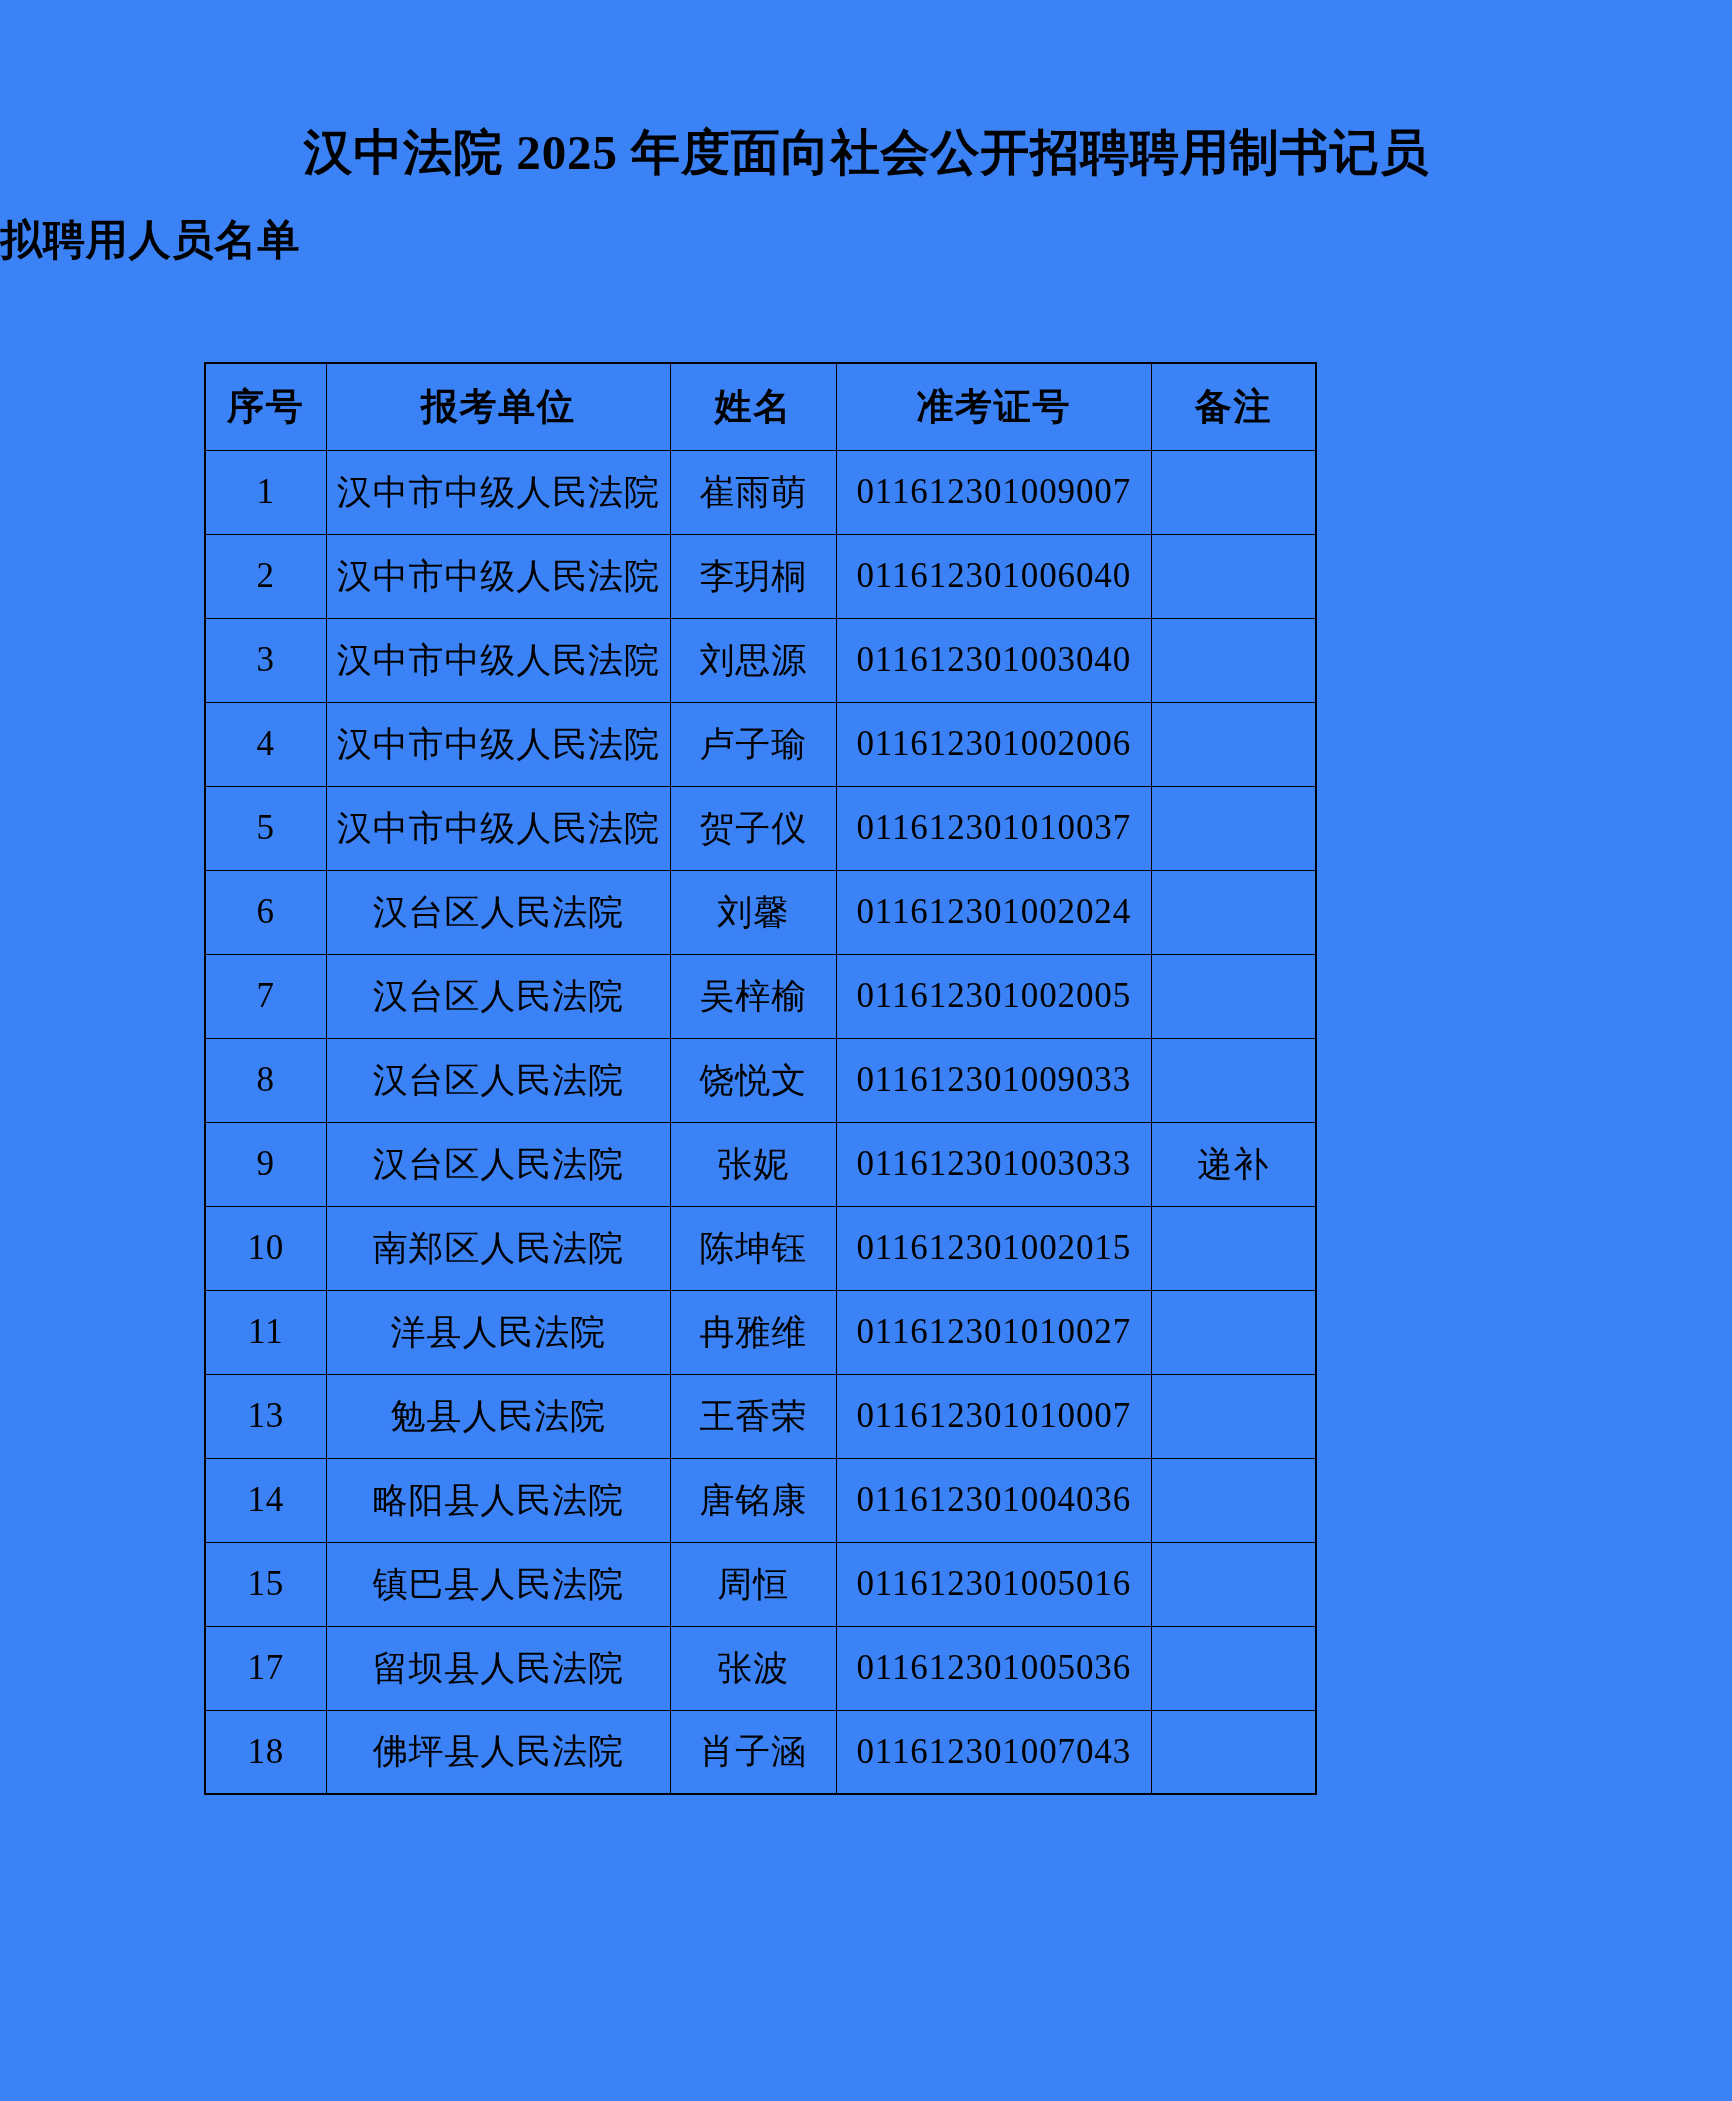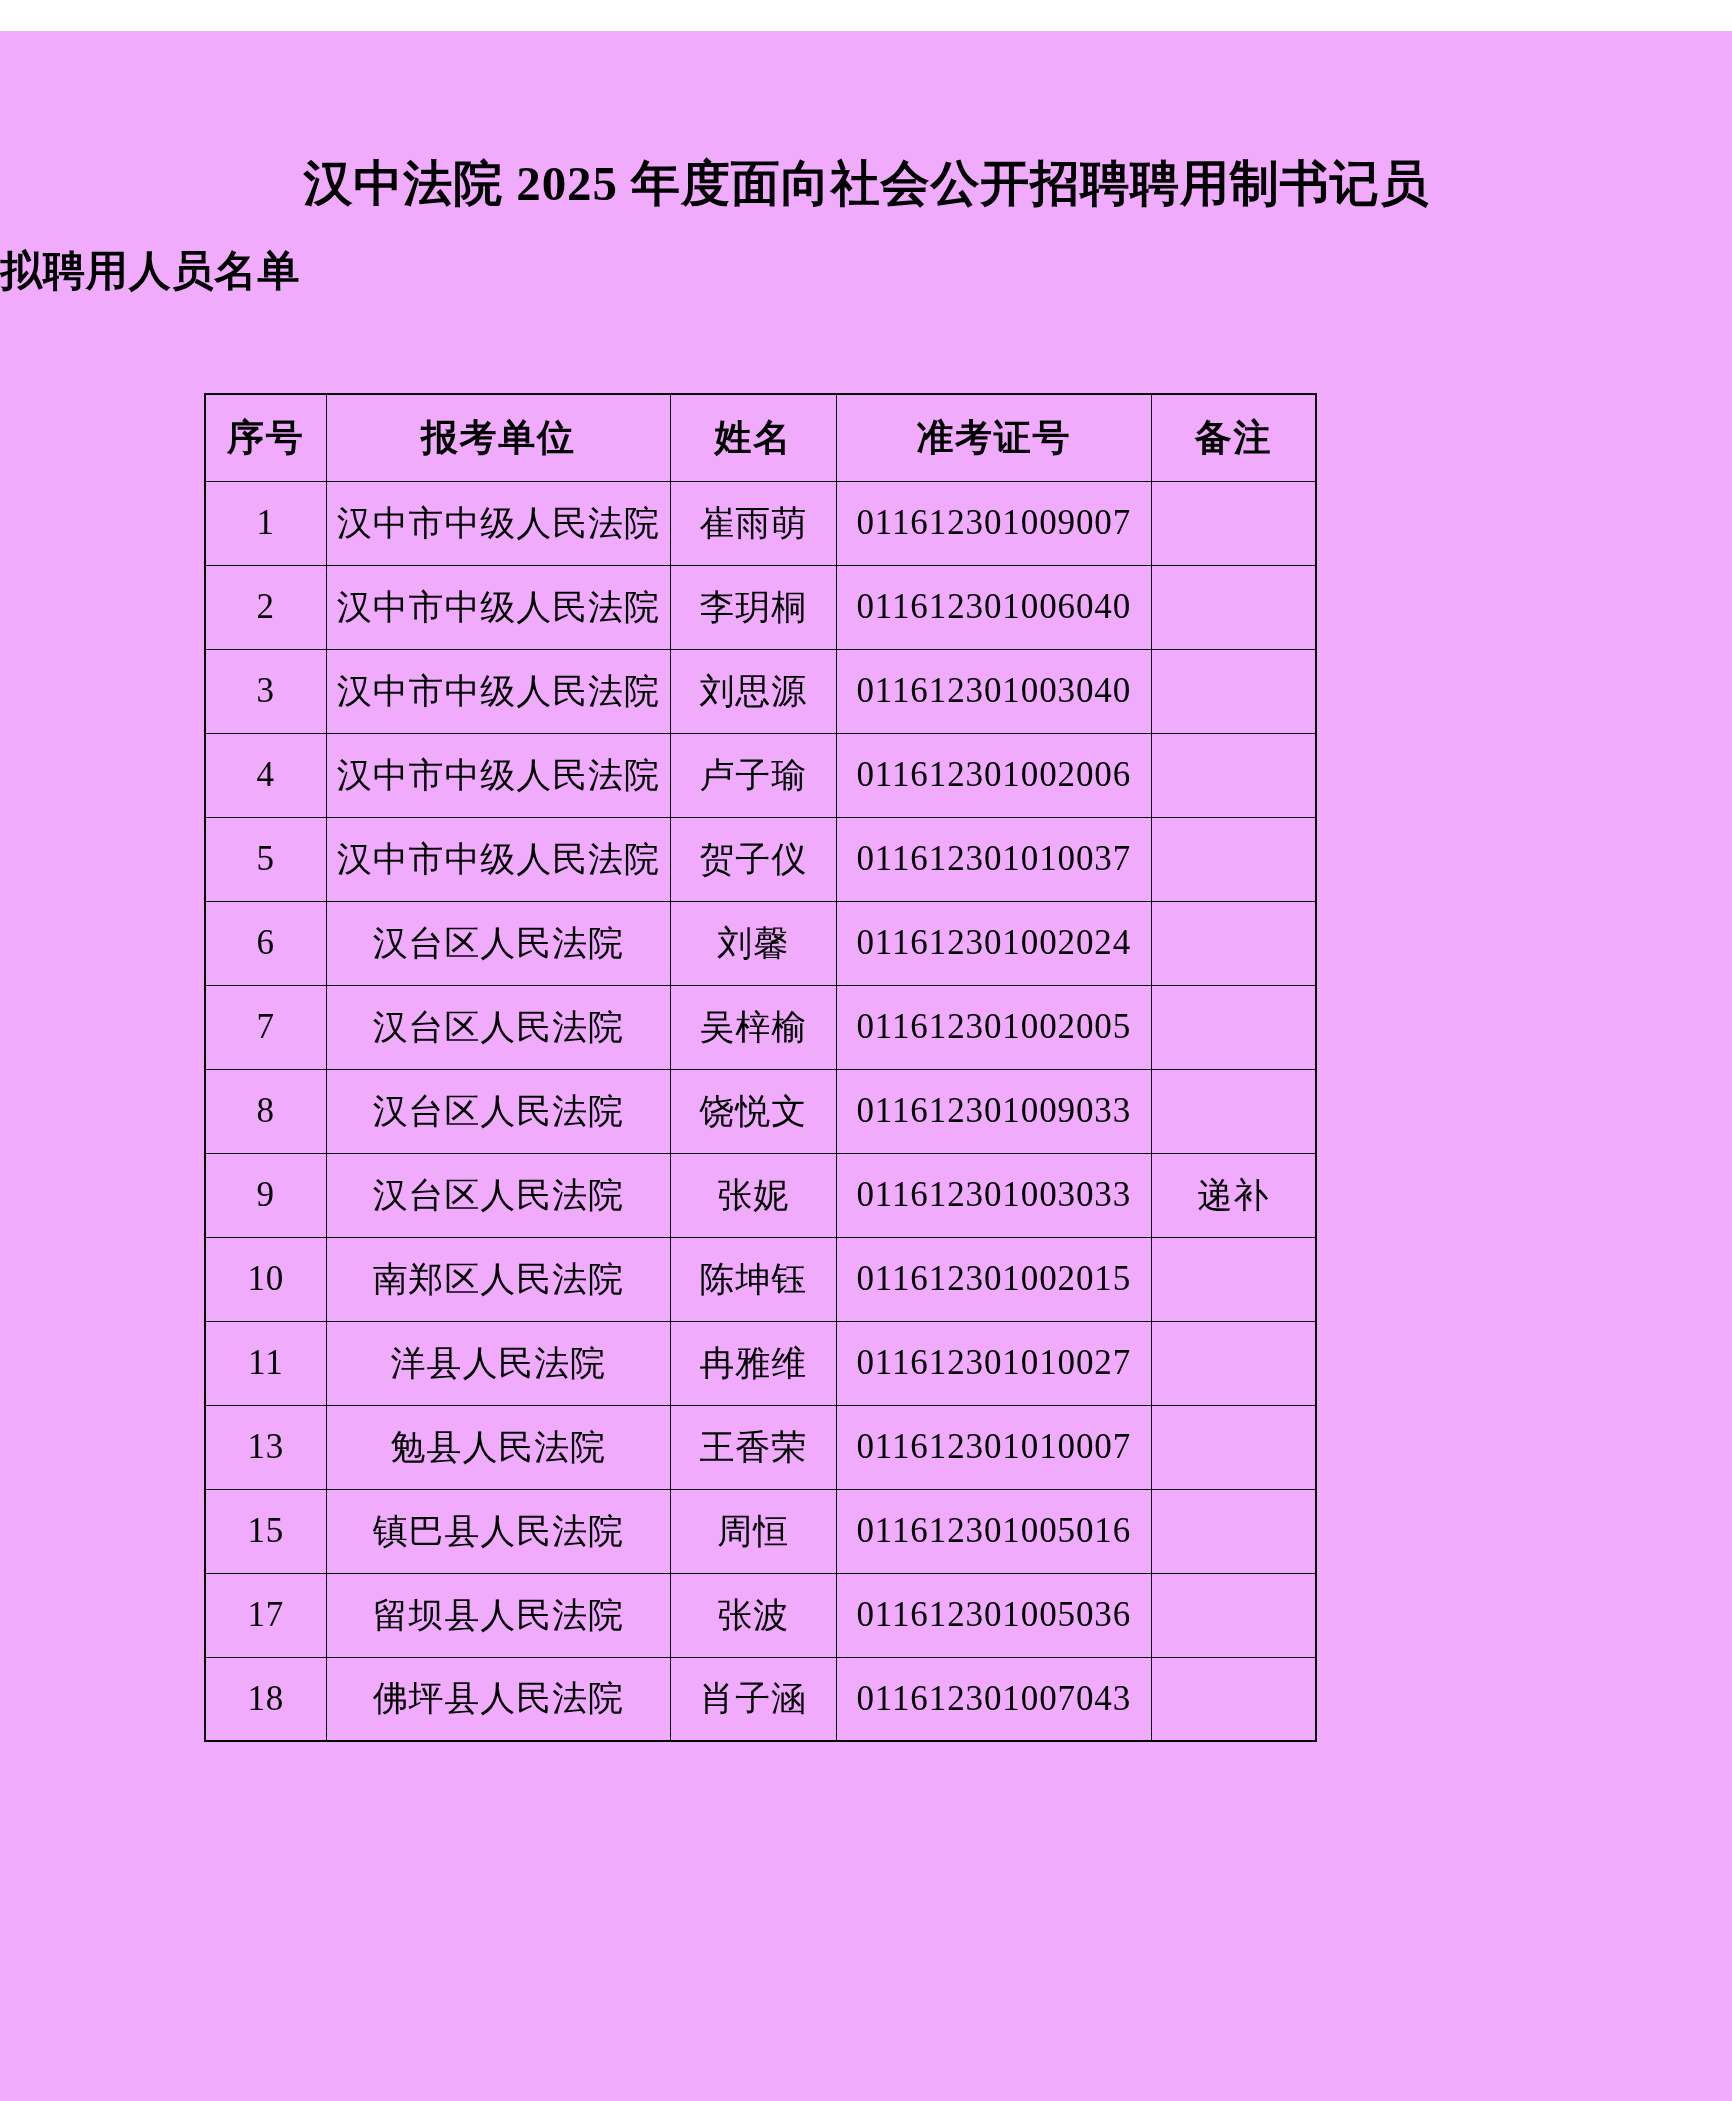--- a/index.html
+++ b/index.html
@@ -7,22 +7,21 @@
     width: 1733px;
     height: 2101px;
     background: #ffffff;
     font-family: "Liberation Serif", "DejaVu Serif", serif;
     color: #000000;
     position: relative;
   }
   .page {
     position: absolute;
     inset: 0;
-    background: #f0abfc;
-    margin-top: 31px;
+    background: #3b82f6;
   }
   .title-line1 {
     position: absolute;
     top: 125px;
     left: 0;
     width: 100%;
     text-align: center;
     font-size: 49px;
     line-height: 56px;
     font-weight: bold;
@@ -181,20 +180,27 @@
           <td class="cell-note"></td>
         </tr>
         <tr>
           <td class="cell-no">13</td>
           <td class="cell-unit">勉县人民法院</td>
           <td class="cell-name">王香荣</td>
           <td class="cell-ticket">011612301010007</td>
           <td class="cell-note"></td>
         </tr>
         <tr>
+          <td class="cell-no">14</td>
+          <td class="cell-unit">略阳县人民法院</td>
+          <td class="cell-name">唐铭康</td>
+          <td class="cell-ticket">011612301004036</td>
+          <td class="cell-note"></td>
+        </tr>
+        <tr>
           <td class="cell-no">15</td>
           <td class="cell-unit">镇巴县人民法院</td>
           <td class="cell-name">周恒</td>
           <td class="cell-ticket">011612301005016</td>
           <td class="cell-note"></td>
         </tr>
         <tr>
           <td class="cell-no">17</td>
           <td class="cell-unit">留坝县人民法院</td>
           <td class="cell-name">张波</td>

